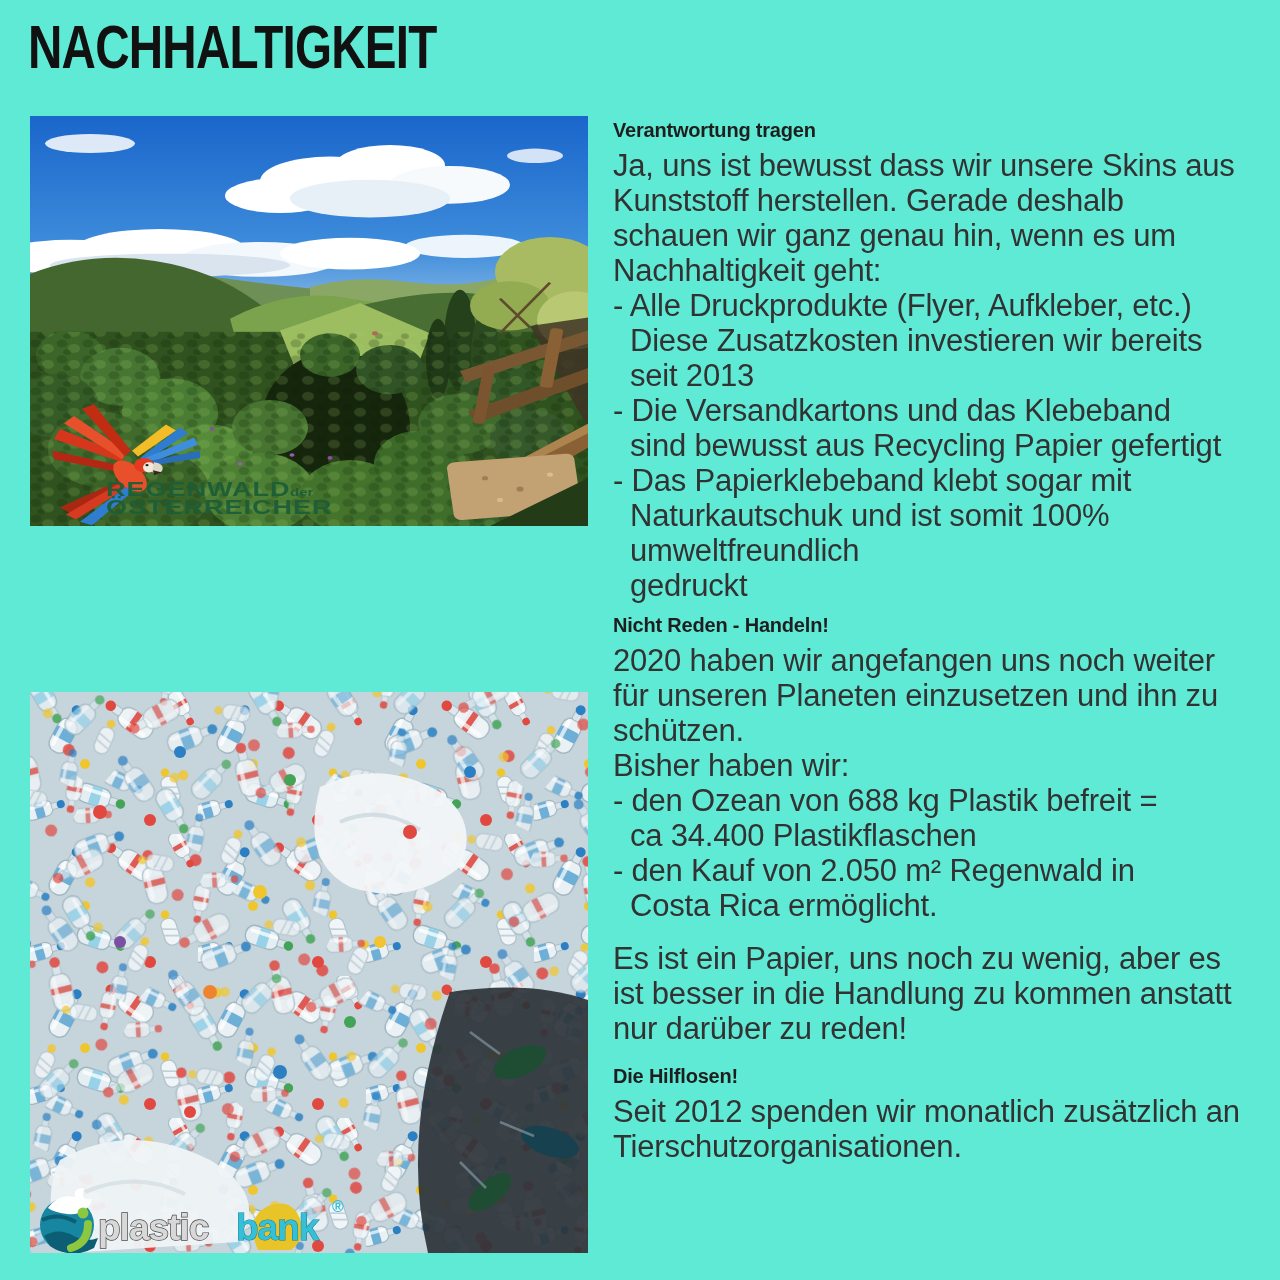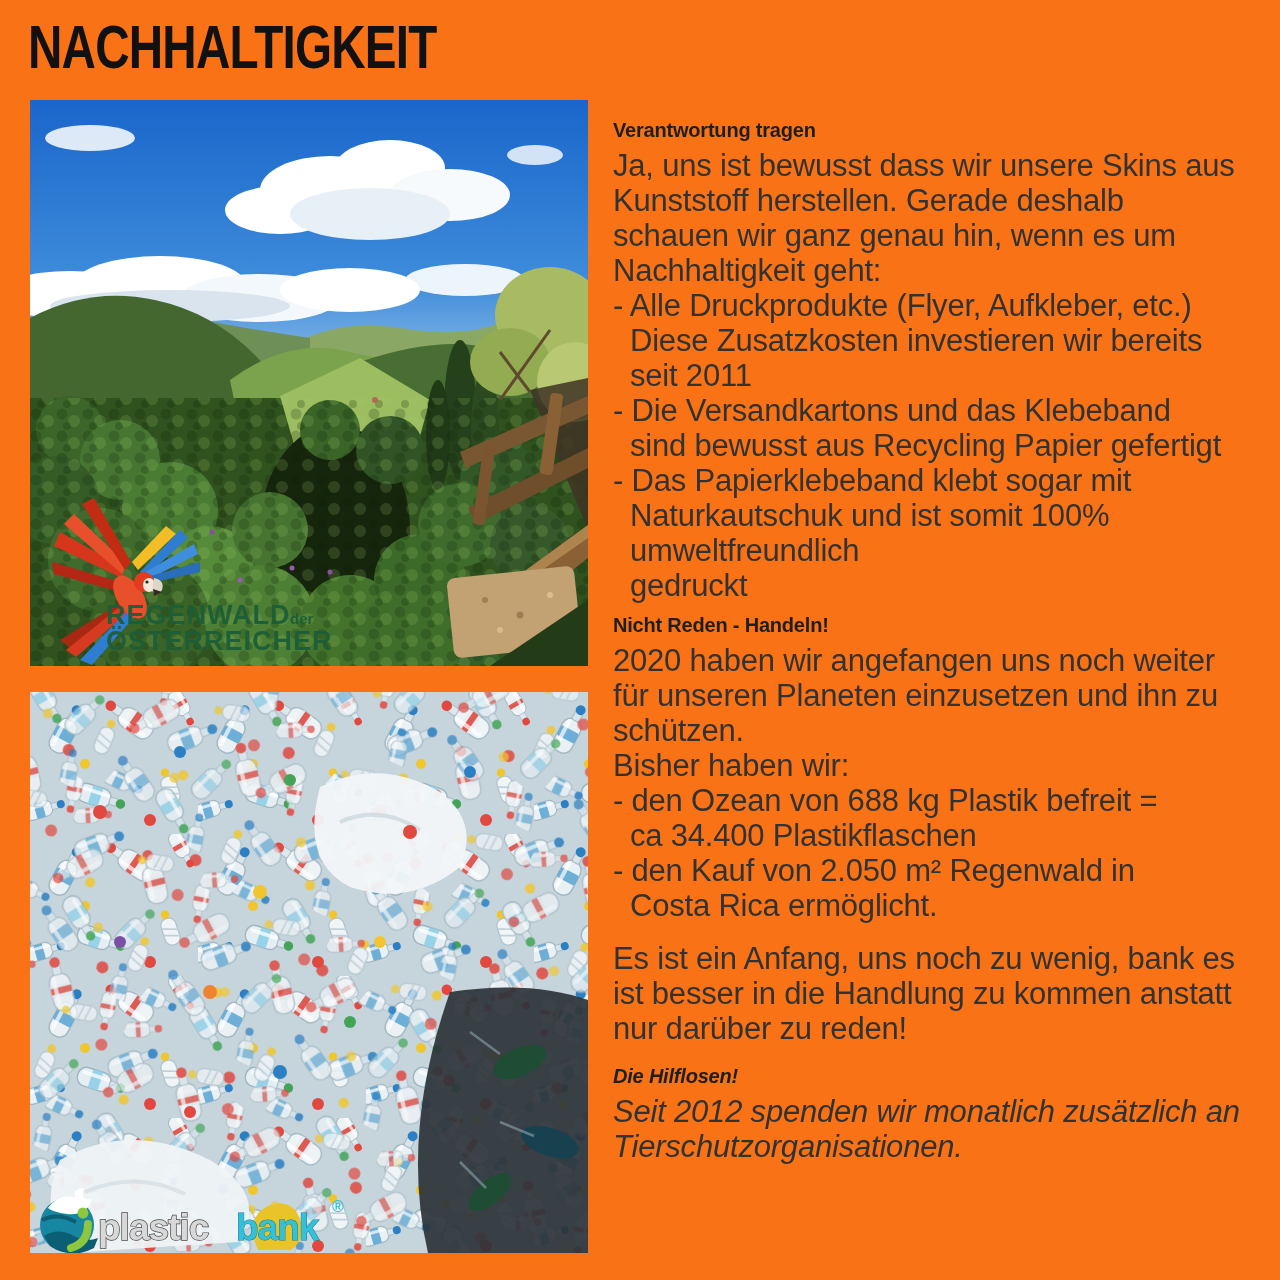--- a/index.html
+++ b/index.html
@@ -1,38 +1,38 @@
 <!DOCTYPE html>
 <html><head>
 <meta charset="utf-8">
 <style>
   html,body { margin:0; padding:0; background:#fff; }
-  .page { position:relative; width:1280px; height:1280px; background:#f97316;
+  .page { position:relative; width:1280px; height:1280px; background:#5eead4;
           font-family:"Liberation Sans", sans-serif; overflow:hidden; }
 
   .title { position:absolute; left:28px; top:12px; margin:0;
            font-size:61px; font-weight:800; color:#111;
            transform:scaleX(.78); transform-origin:left top;
            letter-spacing:-1px; white-space:nowrap; }
 
   .photo { position:absolute; left:30px; overflow:hidden; background:#dfe7ec; }
-  .photo.rainforest { top:100px; width:558px; height:566px;text-decoration:underline; }
+  .photo.rainforest { top:116px; width:558px; height:410px;text-decoration:underline; }
   .photo.plastic    { top:692px; width:558px; height:561px; }
   .photo svg { display:block; width:100%; height:100%; }
 
   .content { position:absolute; left:613px; top:112px; width:664px;
              color:#323232; }
   .content h2 { margin:0; font-size:20px; line-height:36px; font-weight:bold;
                 color:#1e1e1e; letter-spacing:-.2px; white-space:nowrap; }
   .line { font-size:31px; line-height:35px; letter-spacing:-.2px;
           white-space:nowrap; }
   .ind  { padding-left:17px; }
   .sec2 { margin-top:4px; }
   .para { margin-top:18px; }
-  .sec3 { margin-top:12px;font-style:italic; }
+  .sec3 { margin-top:12px; }
 </style>
 </head>
 <body>
 
 <div class="page">
 
   <h1 class="title">NACHHALTIGKEIT</h1>
 
   <figure class="photo rainforest" style="margin:0">
     <svg viewBox="0 0 558 566" preserveAspectRatio="none">
@@ -258,21 +258,21 @@
   <div class="content">
 
     <section>
       <h2>Verantwortung tragen</h2>
       <div class="line">Ja, uns ist bewusst dass wir unsere Skins aus</div>
       <div class="line">Kunststoff herstellen. Gerade deshalb</div>
       <div class="line">schauen wir ganz genau hin, wenn es um</div>
       <div class="line">Nachhaltigkeit geht:</div>
       <div class="line">- Alle Druckprodukte (Flyer, Aufkleber, etc.)</div>
       <div class="line ind">Diese Zusatzkosten investieren wir bereits</div>
-      <div class="line ind">seit 2011</div>
+      <div class="line ind">seit 2013</div>
       <div class="line">- Die Versandkartons und das Klebeband</div>
       <div class="line ind">sind bewusst aus Recycling Papier gefertigt</div>
       <div class="line">- Das Papierklebeband klebt sogar mit</div>
       <div class="line ind">Naturkautschuk und ist somit 100%</div>
       <div class="line ind">umweltfreundlich</div>
       <div class="line ind">gedruckt</div>
     </section>
 
     <section class="sec2">
       <h2>Nicht Reden - Handeln!</h2>
@@ -280,21 +280,21 @@
       <div class="line">für unseren Planeten einzusetzen und ihn zu</div>
       <div class="line">schützen.</div>
       <div class="line">Bisher haben wir:</div>
       <div class="line">- den Ozean von 688 kg Plastik befreit =</div>
       <div class="line ind">ca 34.400 Plastikflaschen</div>
       <div class="line">- den Kauf von 2.050 m² Regenwald in</div>
       <div class="line ind">Costa Rica ermöglicht.</div>
     </section>
 
     <section class="para">
-      <div class="line">Es ist ein Anfang, uns noch zu wenig, bank es</div>
+      <div class="line">Es ist ein Papier, uns noch zu wenig, aber es</div>
       <div class="line">ist besser in die Handlung zu kommen anstatt</div>
       <div class="line">nur darüber zu reden!</div>
     </section>
 
     <section class="sec3">
       <h2>Die Hilflosen!</h2>
       <div class="line">Seit 2012 spenden wir monatlich zusätzlich an</div>
       <div class="line">Tierschutzorganisationen.</div>
     </section>
 

